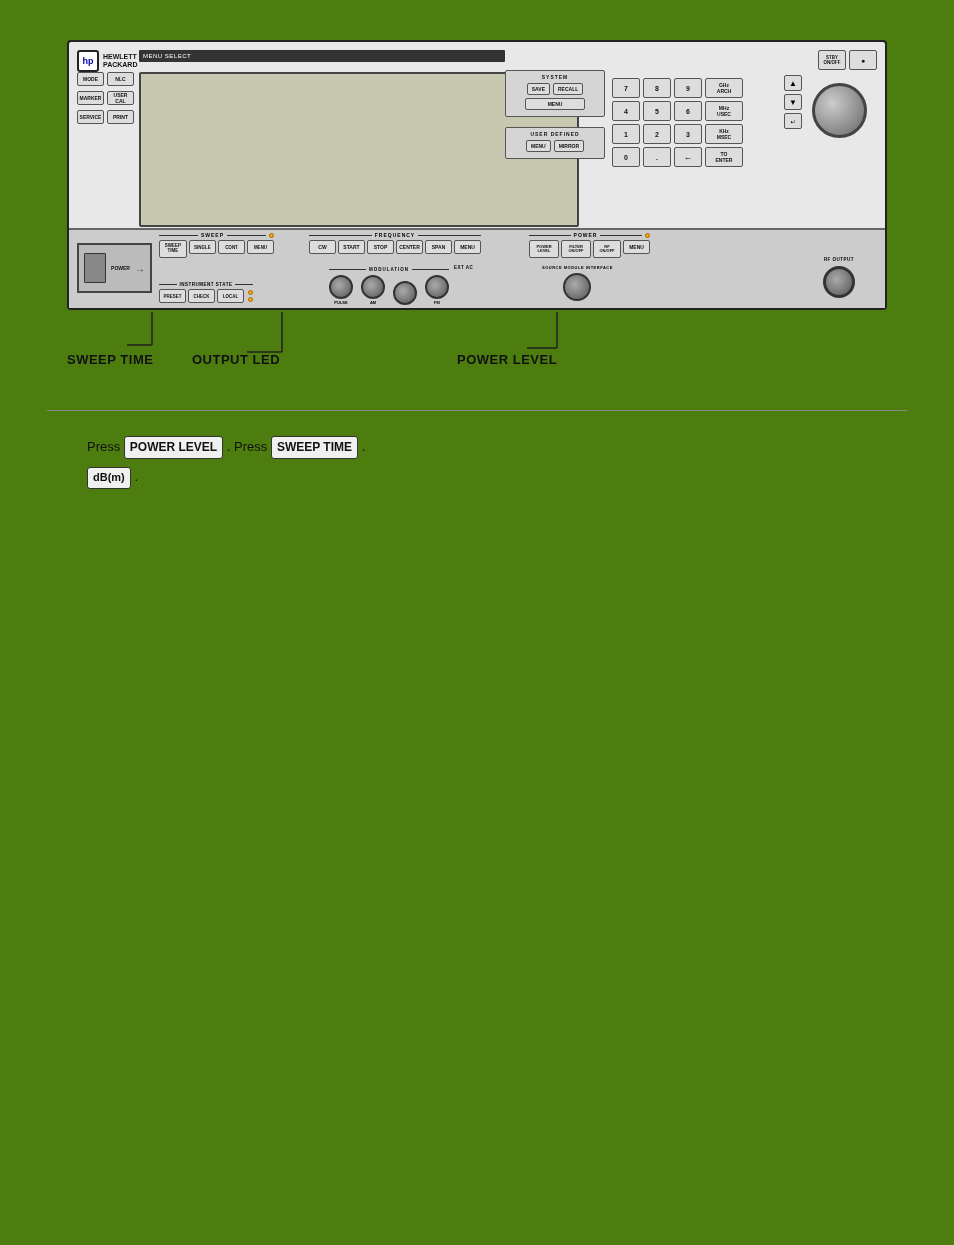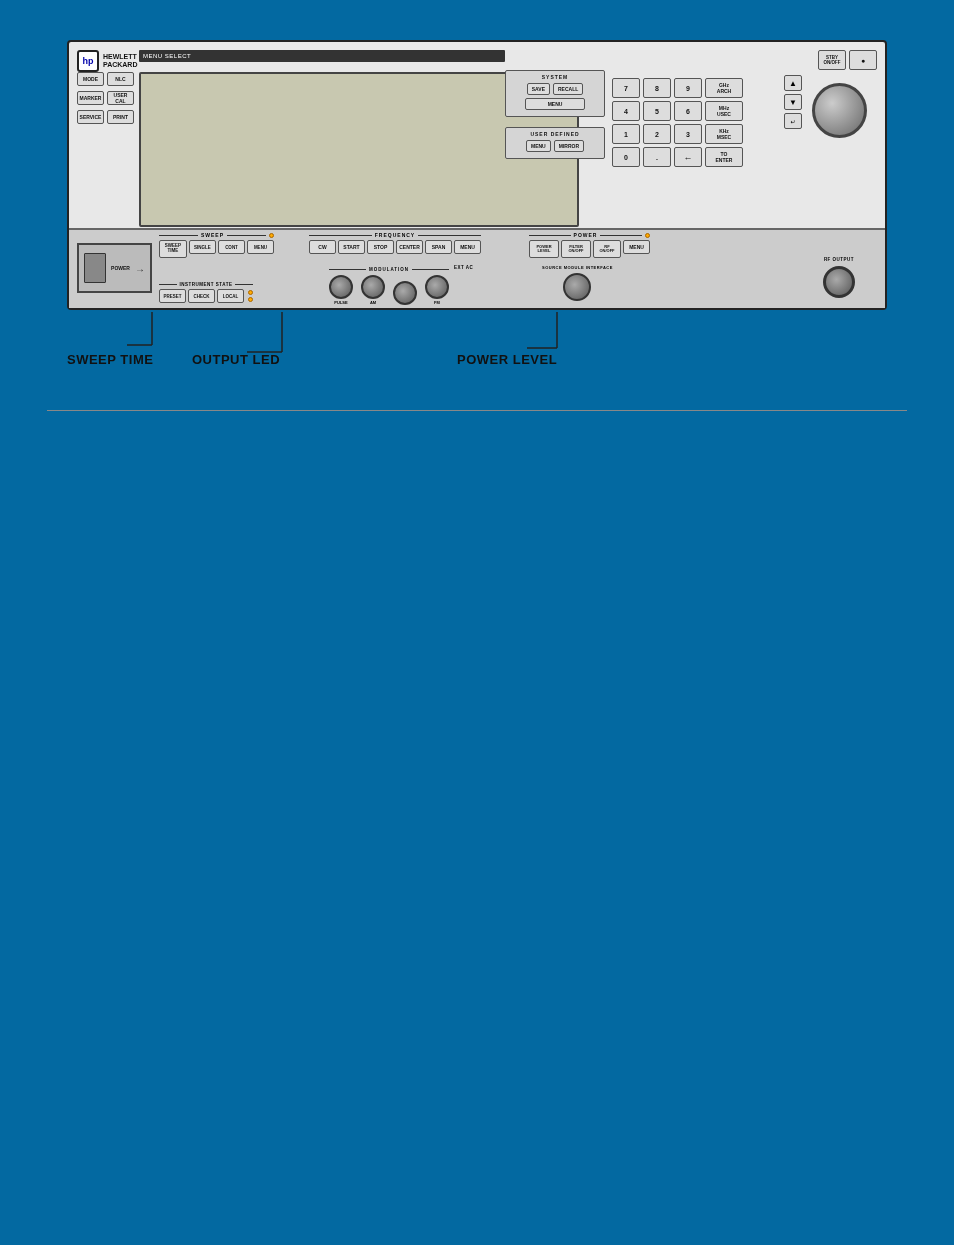--- a/index.html
+++ b/index.html
@@ -7,21 +7,21 @@
       width: 954px;
       min-height: 1245px;
       background: #ffffff;
       font-family: Arial, Helvetica, sans-serif;
       position: relative;
     }
 
     .page-container {
       width: 954px;
       min-height: 1245px;
-      background: #0369a1;
+      background: #4d7c0f;
       padding: 40px 30px;
     }
 
     
     .instrument-area {
       width: 820px;
       margin: 0 auto 20px auto;
       position: relative;
     }
 
@@ -679,14 +679,27 @@
       </div>
       <div class="callout-power-level">
         <span class="callout-text">POWER  LEVEL</span>
       </div>
     </div>
 
   </div>
 
   <div class="divider"></div>
 
+  <div class="description-area">
+    <div class="desc-paragraph">
+      <span>Press </span>
+      <span class="key-label">POWER LEVEL</span>
+      <span>. Press </span>
+      <span class="key-label">SWEEP TIME</span>
+      <span>.</span>
+    </div>
+    <div class="desc-paragraph">
+      <span class="key-label key-label-small">dB(m)</span>
+      <span>.</span>
+    </div>
+  </div>
 
 </div>
 
 </body></html>

